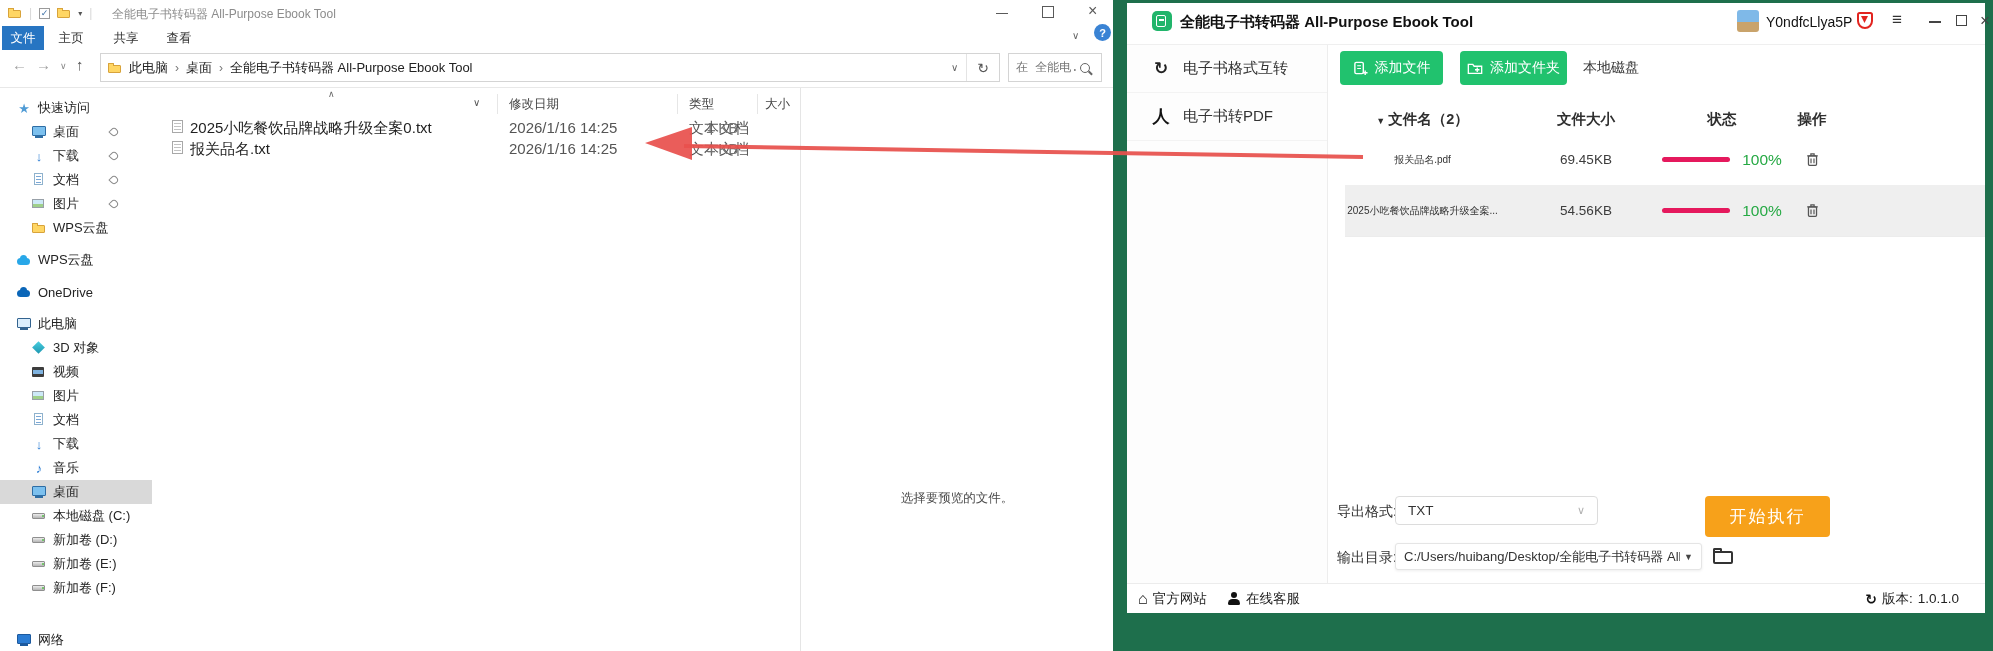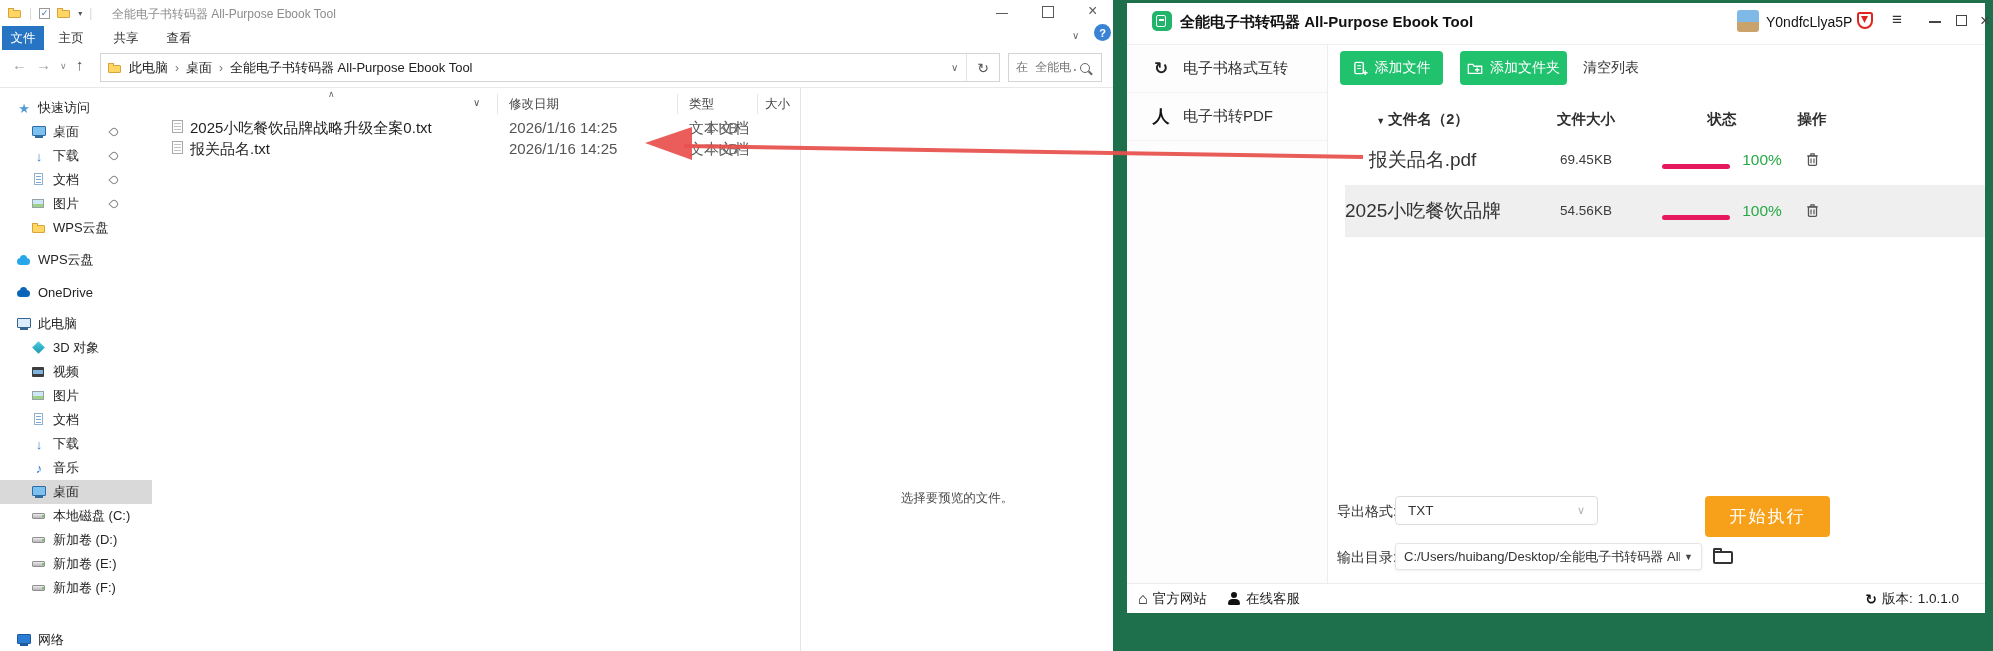--- a/index.html
+++ b/index.html
@@ -113,23 +113,23 @@
   .nic-doc::before{content:"";position:absolute;left:0;top:0;width:13px;height:15px;border:1.6px solid #21c26e;border-radius:2px;box-sizing:border-box}
   .nic-doc::after{content:"";position:absolute;left:3px;top:4px;width:7px;height:7px;background:repeating-linear-gradient(180deg,#21c26e 0 1.4px,transparent 1.4px 3.4px)}
   .pdfic{color:#111}
 
   .btn-g{position:absolute;top:51px;height:34px;background:#21c26e;border-radius:4px;color:#fff;font-size:14px;display:flex;align-items:center;justify-content:center;gap:7px;cursor:pointer}
   .clearbtn{position:absolute;left:470px;top:51px;height:34px;display:flex;align-items:center;font-size:14px;color:#333;font-weight:500}
   .th{position:absolute;left:232px;top:105px;width:640px;height:29px;display:grid;grid-template-columns:155px 172px 100px 80px 1fr;align-items:center;font-size:14.5px;font-weight:bold;color:#2f2f2f;border-bottom:1px solid #e8e8e8}
   .th span{text-align:center}
   .caret{font-size:9px;margin-right:3px;font-weight:normal}
   .trow{position:absolute;left:232px;width:640px;height:51px;display:grid;grid-template-columns:155px 172px 100px 80px 1fr;align-items:center;border-bottom:1px solid #ececec}
-  .trow .cell{text-align:center;font-size:19px;color:#333;white-space:nowrap;overflow:hidden}
+  .trow .cell{text-align:center;font-size:10px;color:#333;white-space:nowrap;overflow:hidden}
   .trow .sz{font-size:13.5px;color:#3c3c3c}
-  .prog{display:flex;align-items:flex-end;justify-content:center;gap:12px}
+  .prog{display:flex;align-items:center;justify-content:center;gap:12px}
   .bar{width:68px;height:5px;background:#e5195d;border-radius:3px;flex:none}
   .pct{font-size:15.5px;color:#26a944}
   .opcell{display:flex;align-items:center;justify-content:center}
 
   .flabel{position:absolute;font-size:14px;color:#333;white-space:nowrap}
   .sel{position:absolute;left:282px;top:496px;width:203px;height:29px;border:1px solid #dcdcdc;border-radius:4px;display:flex;align-items:center;justify-content:space-between;padding:0 12px;box-sizing:border-box;font-size:13.5px;color:#333;background:#fff}
   .sel .chev{color:#b0b0b0;font-size:11px}
   .start{position:absolute;left:592px;top:496px;width:125px;height:41px;background:#f7a11a;border-radius:4px;color:#fff;font-size:17px;display:flex;align-items:center;justify-content:center;letter-spacing:2px;cursor:pointer}
   .out{position:absolute;left:282px;top:543px;width:307px;height:27px;border:1px solid #e5e5e5;border-radius:3px;display:flex;align-items:center;padding:0 8px;box-sizing:border-box;font-size:13px;color:#333;background:#fff;box-shadow:0 1px 3px rgba(0,0,0,.07)}
   .out .ptxt{flex:1;white-space:nowrap;overflow:hidden}
@@ -356,21 +356,21 @@
       <span>添加文件</span>
     </div>
     <div class="btn-g" style="left:347px;width:107px">
       <svg width="16" height="14" viewBox="0 0 18 15">
           <path d="M1.5 3.5h5l1.5 2h8.5v8h-15z" fill="none" stroke="#fff" stroke-width="1.5"></path>
           <path d="M9 9.5h5M11.5 7v5" stroke="#fff" stroke-width="1.5"></path>
         </svg>
       <span>添加文件夹</span>
     </div>
     <div class="clearbtn">
-        <span>清空列表</span>
+        <span>本地磁盘</span>
       </div>
 
     <div class="th">
       <span><span class="caret">▼</span><span>文件名（2）</span></span>
       <span>文件大小</span>
       <span>状态</span>
       <span>操作</span>
       <span></span>
     </div>
     <div class="trow" style="top:134px;background:#fff">

